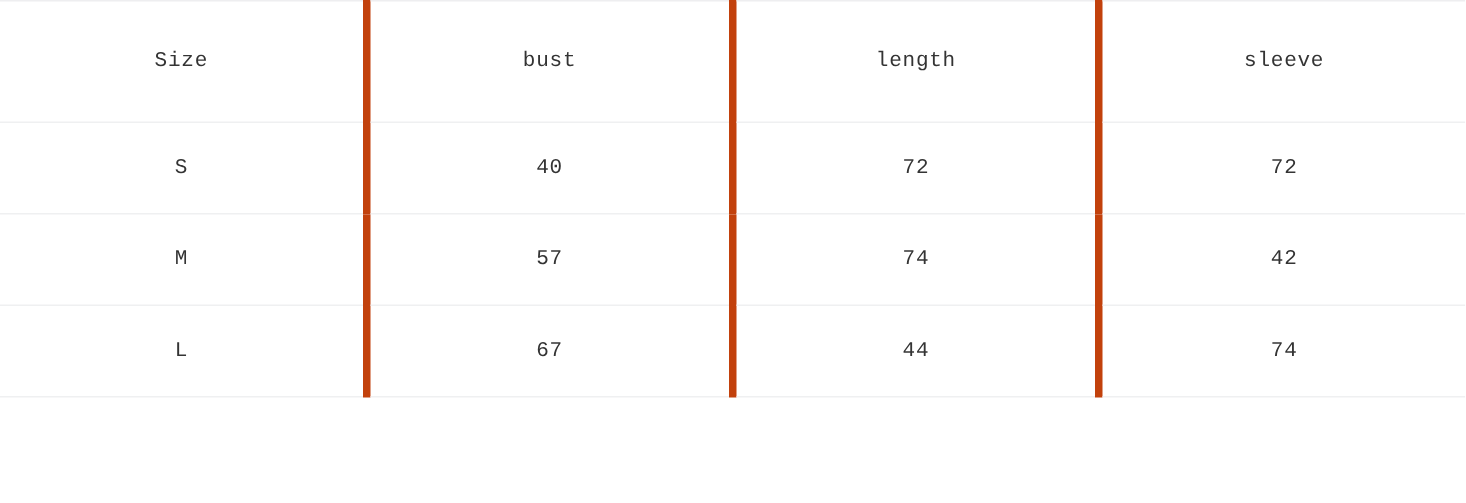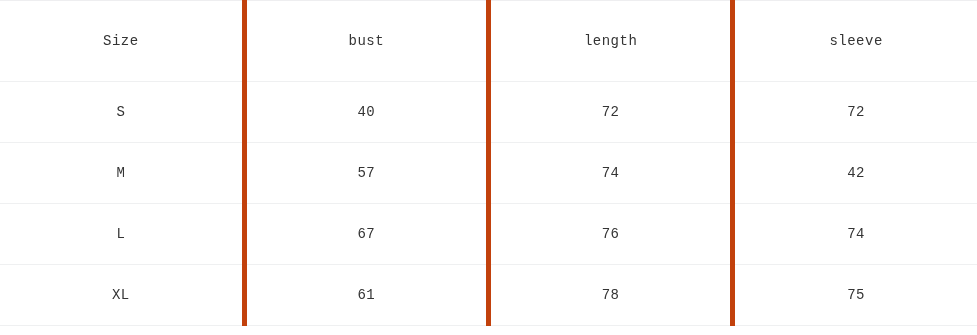--- a/index.html
+++ b/index.html
@@ -130,35 +130,21 @@
         </td>
       </tr>
       <tr>
         <td>
           <span class="cell-text">L</span>
         </td>
         <td>
           <span class="cell-text">67</span>
         </td>
         <td>
-          <span class="cell-text">76</span>
+          <span class="cell-text">44</span>
         </td>
         <td>
           <span class="cell-text">74</span>
-        </td>
-      </tr>
-      <tr>
-        <td>
-          <span class="cell-text">XL</span>
-        </td>
-        <td>
-          <span class="cell-text">61</span>
-        </td>
-        <td>
-          <span class="cell-text">78</span>
-        </td>
-        <td>
-          <span class="cell-text">75</span>
         </td>
       </tr>
     </tbody>
   </table>
 </div>
 
 </body></html>

